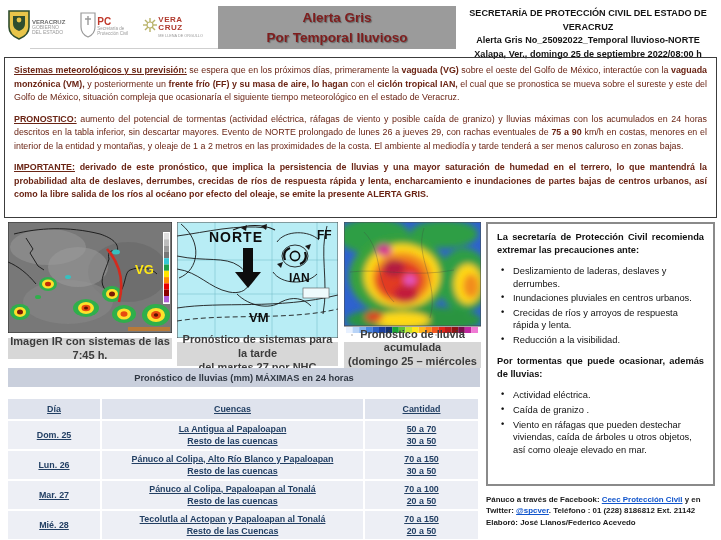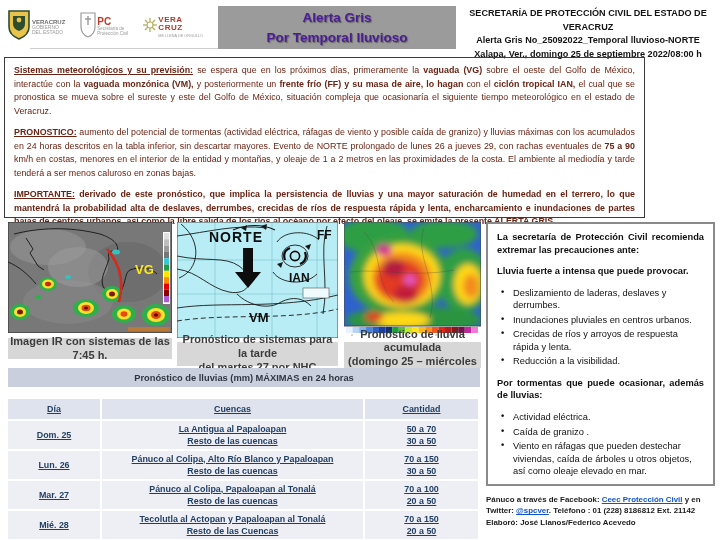--- a/index.html
+++ b/index.html
@@ -15,30 +15,30 @@
   .logo-txt { display:flex; flex-direction:column; line-height:1.05; }
   .logo-txt .l1 { font-size:6px; font-weight:bold; color:#6d6d6d; }
   .logo-txt .l2, .logo-txt .l3 { font-size:5px; color:#9a9a9a; }
   .pc-abbr { font-size:10px; font-weight:bold; color:#c0392b; line-height:1; }
   .pc-sub { font-size:4.5px; color:#9a9a9a; line-height:1.1; }
   .vc-line { font-size:8px; font-weight:bold; color:#b03a2e; line-height:1; letter-spacing:.5px; }
   .vc-tag { font-size:3.8px; color:#9a9a9a; margin-top:2px; }
   .title-box {
     position:absolute; left:218px; top:6px; width:238px; height:43px; background:#9b9b9b;
     display:flex; flex-direction:column; align-items:center; justify-content:center;
-    color:#4c1d95; font-weight:bold; font-size:13.5px; line-height:1.45;
+    color:#7f1d1d; font-weight:bold; font-size:13.5px; line-height:1.45;
     text-shadow:1px 1px 1px rgba(70,70,70,.65);
   }
   .head-right {
     position:absolute; left:460px; top:7px; width:256px; text-align:center;
     font-weight:bold; font-size:9.1px; line-height:1.5; color:#141414;
   }
   
   .bulletin {
-    position:absolute; left:4px; top:57px; width:641px; height:161px;
+    position:absolute; left:4px; top:57px; width:713px; height:161px;
     border:1px solid #3c3c3c; padding:6px 9px 4px 9px;
     font-size:8.9px; line-height:1.52; color:#6a2414; text-align:justify;
   }
   .bulletin p { margin-bottom:8px; }
   .lead { font-weight:bold; text-decoration:underline; }
   .bseg { font-weight:bold; }
   .allbold { font-weight:bold; }
   
   .fig-img { position:absolute; display:block; }
   .fig-cap {
@@ -345,21 +345,20 @@
     </g>
     <rect x="0" y="0" width="137" height="104" fill="none" stroke="#4a4a4a" stroke-width="1"></rect>
   </svg>
   <div class="fig-cap" style="left:344px; top:342px; width:137px; height:26px;">
     <span>Pronóstico de lluvia acumulada</span>
     <span>(domingo 25 – miércoles 28)</span>
   </div>
 
   <div class="rec-panel">
     <div class="hd">La secretaría de Protección Civil recomienda extremar las precauciones ante:</div>
-    <div class="hd">Lluvia fuerte a intensa que puede provocar.</div>
     <ul>
       <li>Deslizamiento de laderas, deslaves y derrumbes.</li>
       <li>Inundaciones pluviales en centros urbanos.</li>
       <li>Crecidas de ríos y arroyos de respuesta rápida y lenta.</li>
       <li>Reducción a la visibilidad.</li>
     </ul>
     <div class="hd">Por tormentas que puede ocasionar, además de lluvias:</div>
     <ul>
       <li>Actividad eléctrica.</li>
       <li>Caída de granizo .</li>

